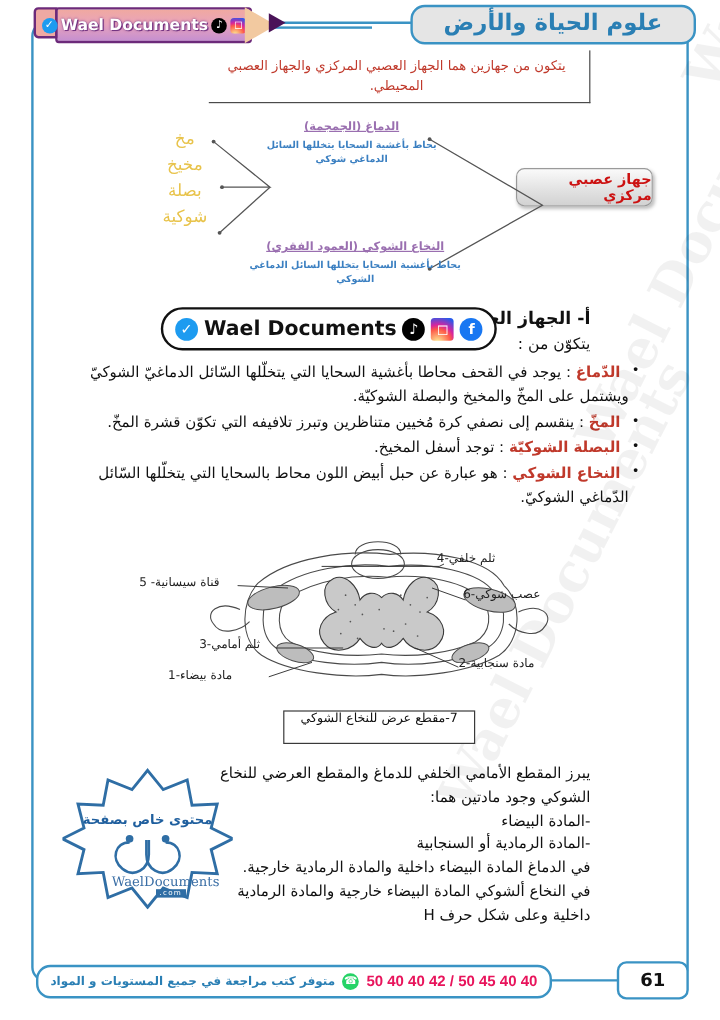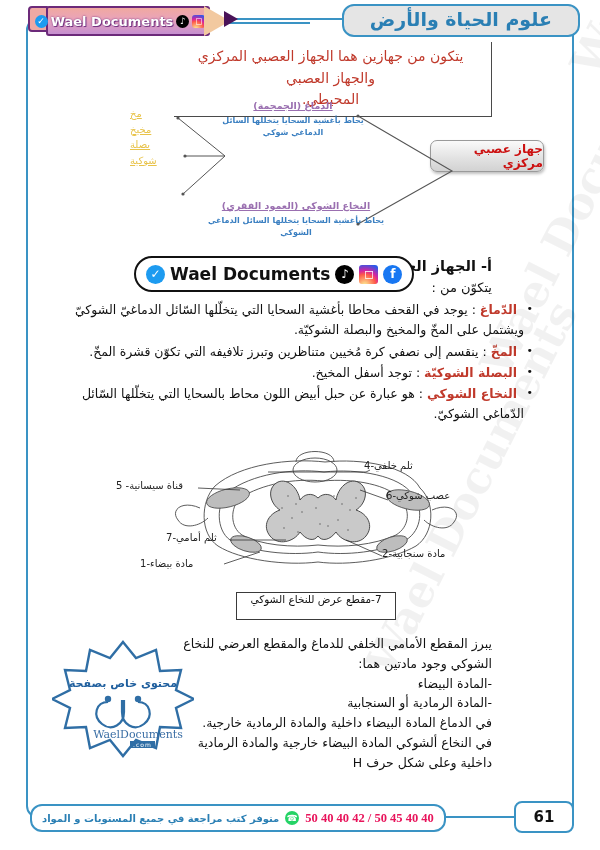--- a/index.html
+++ b/index.html
@@ -63,29 +63,29 @@
   .ic-tt{background:#010101;border-radius:50%;}
   .ic-vf{background:#1d9bf0;border-radius:50%;}
   
   .ar{font-family:"DejaVu Sans",sans-serif;direction:rtl;}
   
   .intro-box{
     position:absolute;right:108px;top:42px;width:318px;
     border-right:1.6px solid #4a4a4a;border-bottom:1.6px solid #4a4a4a;
     padding:4px 8px 5px 4px;box-sizing:border-box;z-index:6;
   }
-  .intro-box p{margin:0;font-size:14px;color:#c0392b;line-height:1.55;text-align:center;}
+  .intro-box p{margin:0;font-size:11px;color:#c0392b;line-height:1.55;text-align:center;}
   
   .diagram{position:absolute;left:0;top:96px;width:600px;height:150px;z-index:6;}
   .dg-item{position:absolute;text-align:center;}
   .dg-title{font-size:9.5px;font-weight:bold;text-decoration:underline;white-space:nowrap;}
   .dg-sub{font-size:8px;color:#3a7fc1;line-height:1.5;margin-top:4px;font-weight:bold;}
   .orange-list{
     position:absolute;right:422px;top:10px;width:48px;
-    font-size:10px;color:#e8c34a;line-height:1.55;text-align:left;text-decoration:underline;
+    font-size:14px;color:#e8c34a;line-height:1.55;text-align:center;
   }
   .cns-box{
     position:absolute;left:430px;top:140px;width:112px;height:30px;
     background:linear-gradient(180deg,#fafafa 0%,#e3e3e3 55%,#d2d2d2 100%);
     border:1px solid #9a9a9a;border-radius:7px;
     box-shadow:1px 2px 3px rgba(0,0,0,.25);
     display:flex;align-items:center;justify-content:center;
   }
   .cns-box span{font-size:12px;font-weight:bold;color:#cc1111;}
   
@@ -153,21 +153,21 @@
     font-family:"DejaVu Serif",serif;white-space:nowrap;direction:ltr;
     transform:rotate(-63deg);transform-origin:left top;font-weight:bold;
   }
   
   .footer-zone{position:absolute;left:0;top:798px;width:600px;height:46px;z-index:12;}
   .foot-pill{
     position:absolute;left:30px;top:6px;height:24px;
     background:#fff;border:2px solid #3a93c4;border-radius:12px;
     display:flex;align-items:center;padding:0 10px;gap:6px;
   }
-  .foot-phone{font-size:12.5px;font-weight:bold;color:#e8145b;direction:ltr;font-family:Liberation Serif, serif;}
+  .foot-phone{font-size:12.5px;font-weight:bold;color:#e8145b;direction:ltr;font-family:Liberation Sans, sans-serif;}
   .foot-txt{font-size:10px;font-weight:bold;color:#2a7fb4;}
   .wa{width:14px;height:14px;border-radius:50%;background:#25d366;color:#fff;
       font-size:9px;line-height:14px;text-align:center;flex:0 0 auto;}
   .page-pill{
     position:absolute;right:26px;top:3px;width:56px;height:28px;
     background:#fff;border:2px solid #3a93c4;border-radius:8px;
     display:flex;align-items:center;justify-content:center;
   }
   .page-pill span{font-size:15px;font-weight:bold;color:#111;direction:ltr;}
   .foot-line{position:absolute;left:196px;top:17px;width:250px;height:2px;background:#3a93c4;}
@@ -346,21 +346,21 @@
       <line x1="240" y1="42" x2="268" y2="52"></line>
       <line x1="166" y1="92" x2="110" y2="92"></line>
       <line x1="226" y1="92" x2="262" y2="108"></line>
       <line x1="140" y1="104" x2="104" y2="116"></line>
     </g>
   </svg>
 
   <div class="alabel ar" style="left:244px;top:12px;">ثلم خلفي-4</div>
   <div class="alabel ar" style="left:-4px;top:32px;">قناة سيسانية- 5</div>
   <div class="alabel ar" style="left:266px;top:42px;">عصب شوكي-6</div>
-  <div class="alabel ar" style="left:46px;top:84px;">ثلم أمامي-7</div>
+  <div class="alabel ar" style="left:46px;top:84px;">ثلم أمامي-3</div>
   <div class="alabel ar" style="left:262px;top:100px;">مادة سنجابية-2</div>
   <div class="alabel ar" style="left:20px;top:110px;">مادة بيضاء-1</div>
 </div>
 
 <div class="caption-box">
   <span class="ar">7-مقطع عرض للنخاع الشوكي</span>
 </div>
 
 <div class="bottom-par ar">
   <p>يبرز المقطع الأمامي الخلفي للدماغ والمقطع العرضي للنخاع</p>

